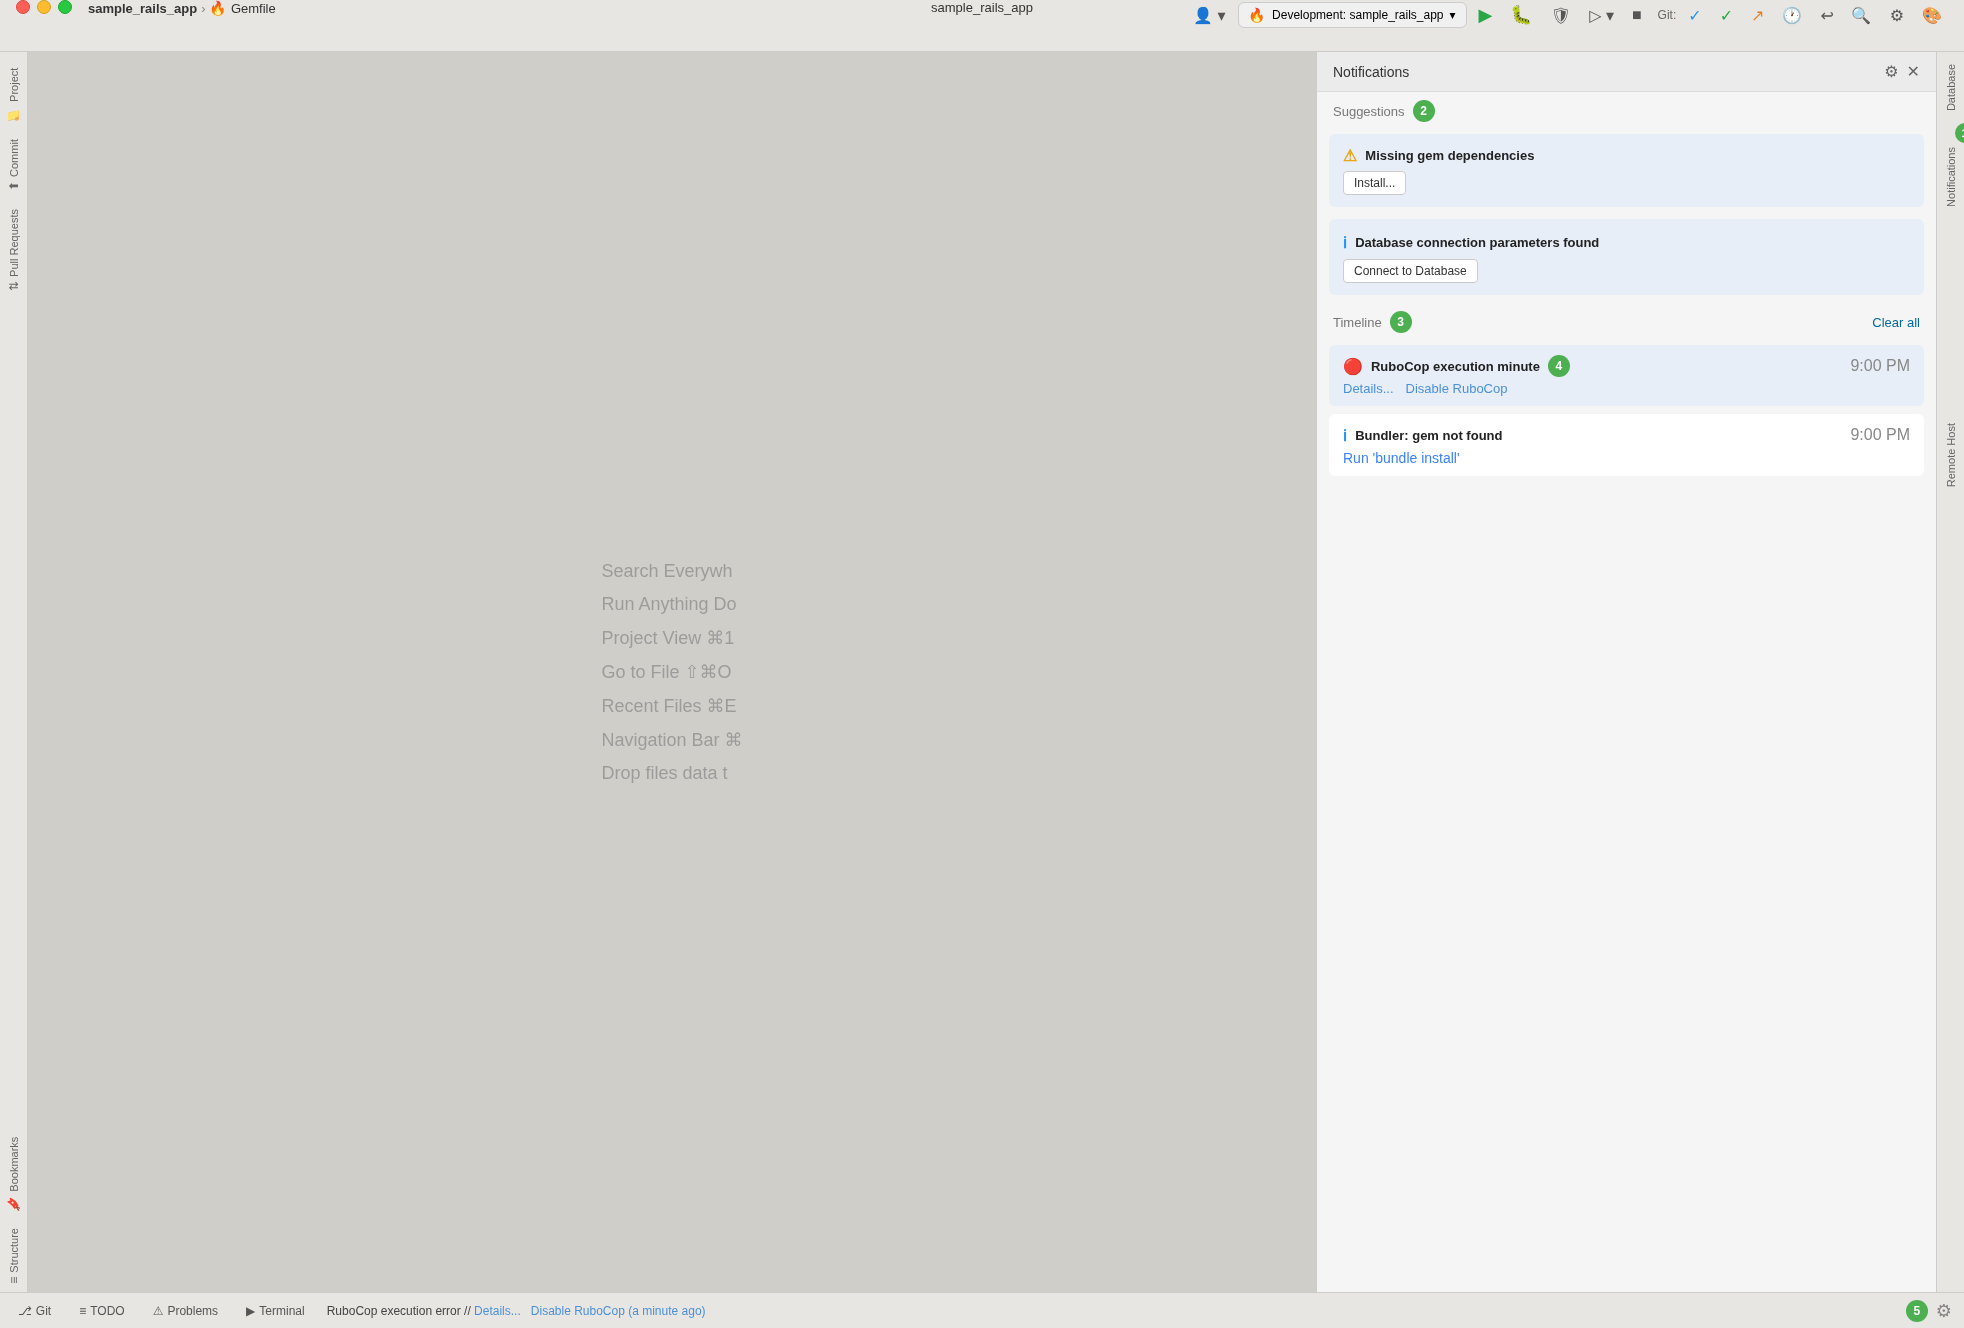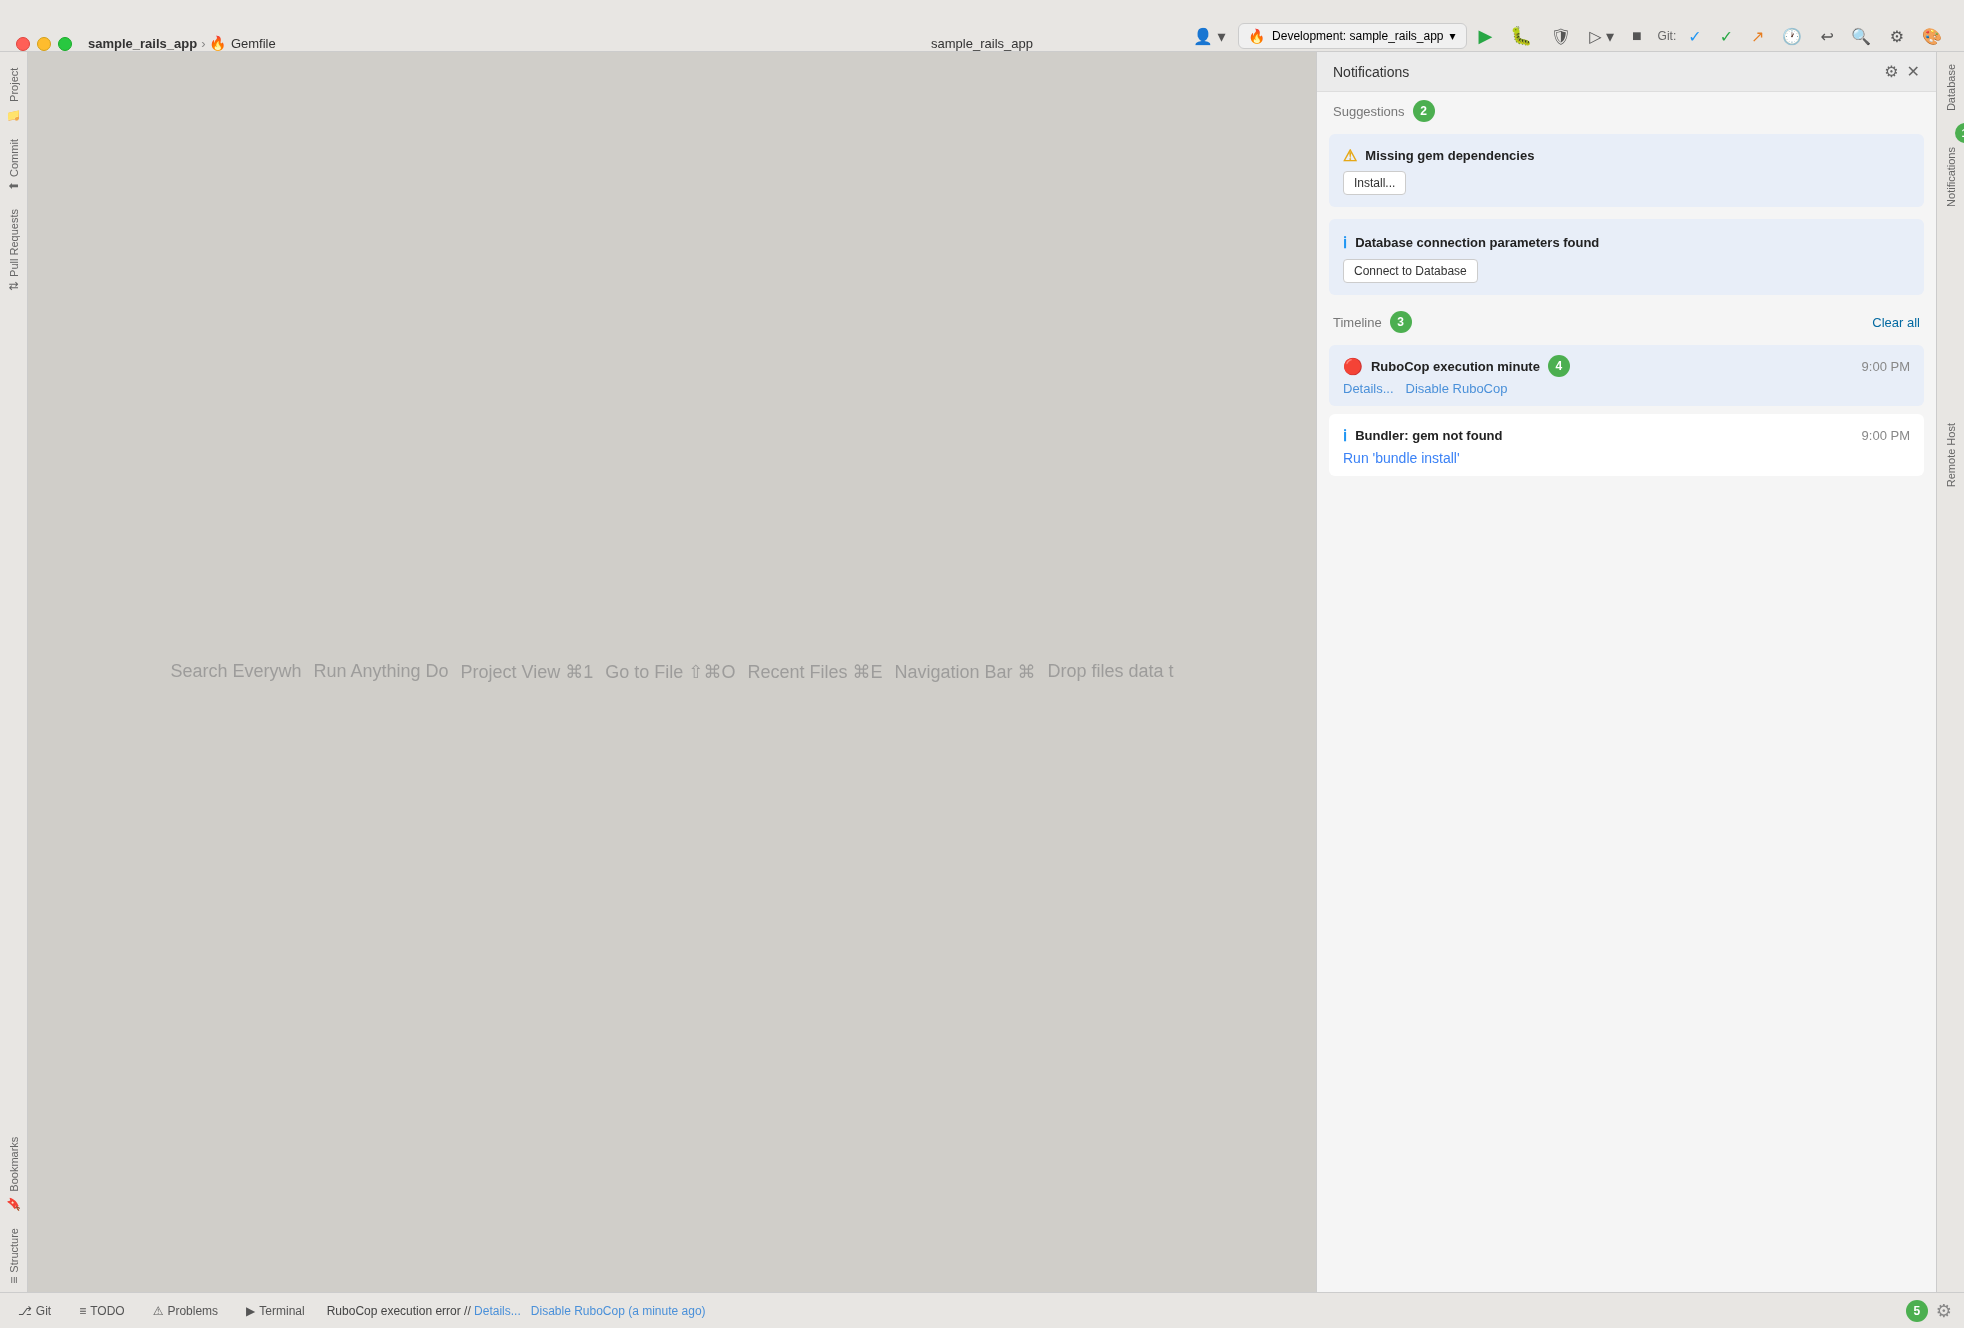--- a/index.html
+++ b/index.html
@@ -12,21 +12,21 @@
       overflow: hidden;
       position: relative;
     }
 
     
     .titlebar {
       height: 52px;
       background: #e8e6e3;
       border-bottom: 1px solid #ccc;
       display: flex;
-      align-items: flex-end;
+      align-items: flex-start;
       padding: 0 16px;
       gap: 8px;
       position: relative;
     }
     .traffic-lights {
       display: flex;
       gap: 7px;
       margin-right: 8px;
     }
     .traffic-light {
@@ -133,21 +133,21 @@
       background: #d0cec9;
       position: relative;
       overflow: hidden;
     }
     .search-overlay {
       position: absolute;
       top: 50%;
       left: 50%;
       transform: translate(-50%, -50%);
       display: flex;
-      flex-direction: row;
+      flex-direction: column;
       align-items: flex-start;
       gap: 12px;
       opacity: 0.7;
     }
     .search-item {
       font-size: 18px;
       color: #888;
       white-space: nowrap;
     }
 
@@ -282,21 +282,21 @@
     }
     .timeline-item-title {
       font-size: 13px;
       font-weight: 600;
       color: #222;
       display: flex;
       align-items: center;
       gap: 8px;
     }
     .timeline-time {
-      font-size: 13px;
+      font-size: 16px;
       color: #888;
     }
     .timeline-links {
       display: flex;
       gap: 12px;
     }
     .timeline-link {
       color: #4a90d9;
       cursor: pointer;
       font-size: 13px;

